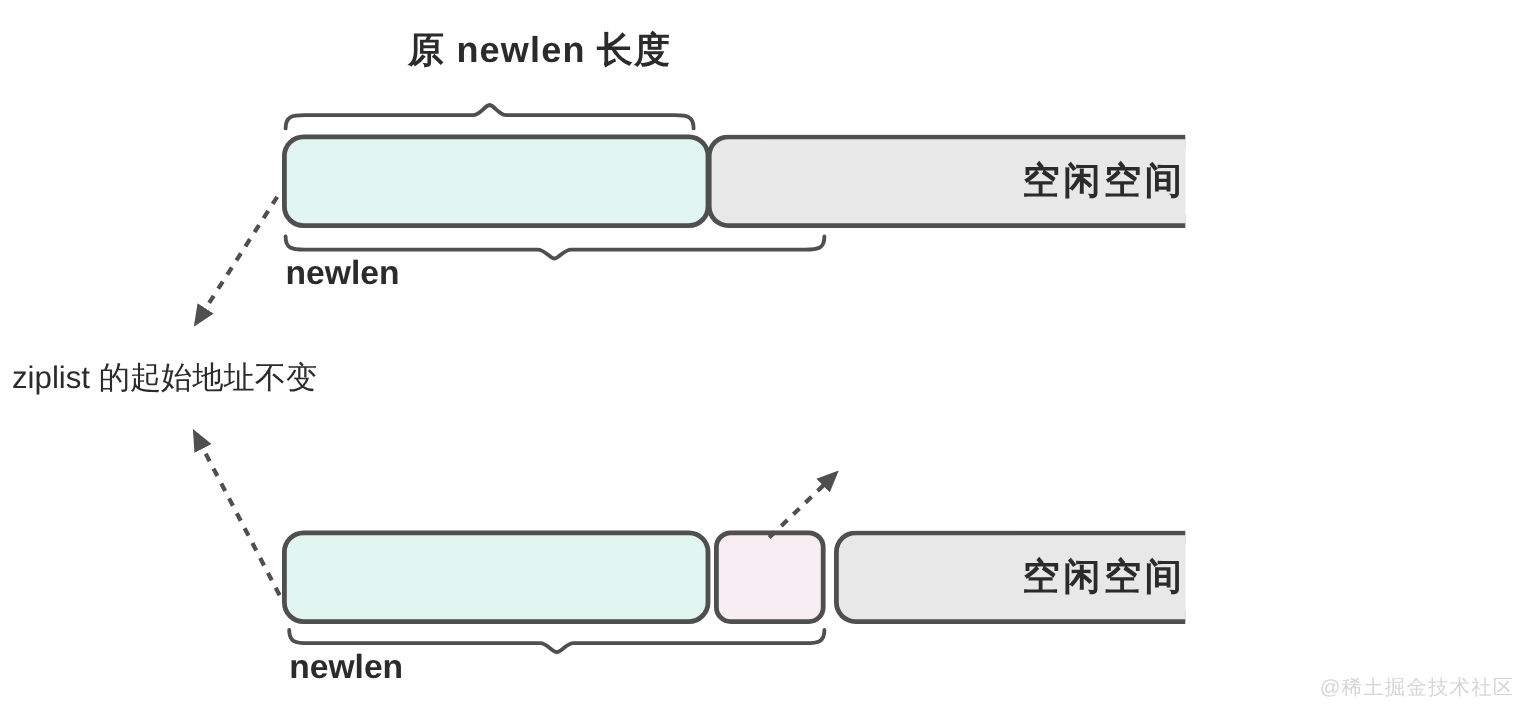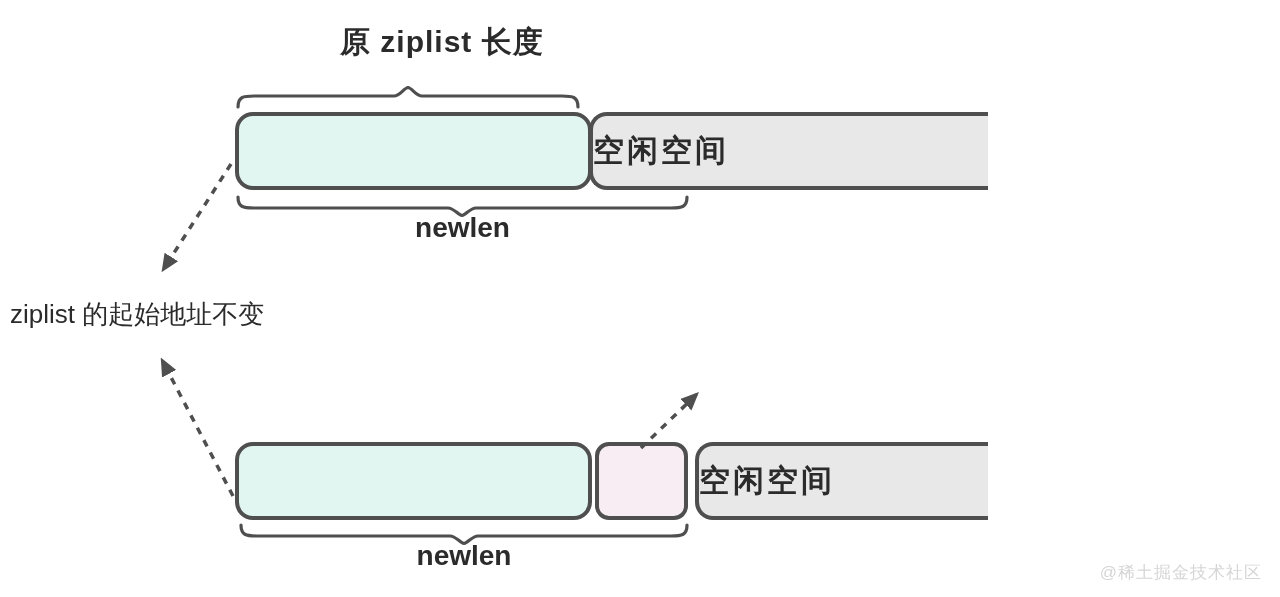--- a/index.html
+++ b/index.html
@@ -23,21 +23,21 @@
     background: var(--background);
     overflow: hidden;
     color: var(--text);
   }
   .box {
     position: absolute;
     border: 4px solid var(--stroke);
     border-radius: 18px;
     display: flex;
     align-items: center;
-    justify-content: flex-start;
+    justify-content: flex-end;
   }
   .box-ziplist { background: var(--box-ziplist); }
   .box-new-area { background: var(--box-new-area); }
   .box-free {
     background: var(--box-free);
     border-right: none;
     border-radius: 18px 0 0 18px;
   }
   .box-label {
     font-size: 31px;
@@ -51,21 +51,20 @@
   .title {
     position: absolute;
     left: 340px;
     top: 22px;
     font-size: 30px;
     font-weight: bold;
     letter-spacing: 1px;
   }
   .newlen-label {
     position: absolute;
-    text-align: center;
     font-size: 28px;
     font-weight: bold;
   }
   .newlen-top { left: 238px; width: 449px; top: 212px; }
   .newlen-bottom { left: 241px; width: 446px; top: 540px; }
 
   .note {
     position: absolute;
     font-size: 26px;
     font-weight: normal;
@@ -103,21 +102,21 @@
     stroke-dasharray: 7 7;
     stroke-linecap: butt;
   }
   #overlay .arrowhead { fill: var(--stroke); }
 </style>
 </head>
 <body>
 
 <div id="canvas">
 
-  <div class="title">原 ziplist 长度</div>
+  <div class="title">原 newlen 长度</div>
 
   <div class="row-top">
     <div class="box box-ziplist" style="left:235px; width:357px;"></div>
     <div class="box box-free" style="left:589px; width:399px;">
       <span class="box-label">空闲空间</span>
     </div>
   </div>
 
   <div class="newlen-label newlen-top">newlen</div>
 

